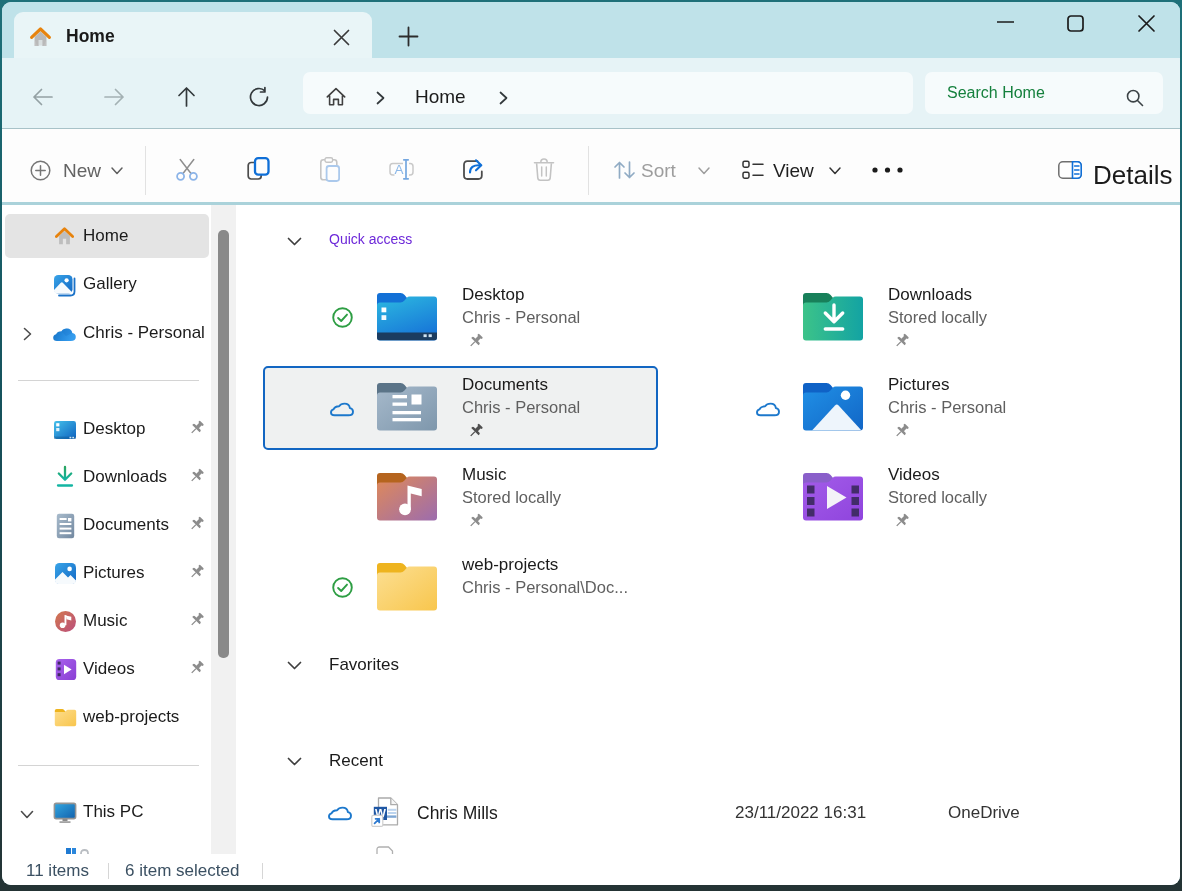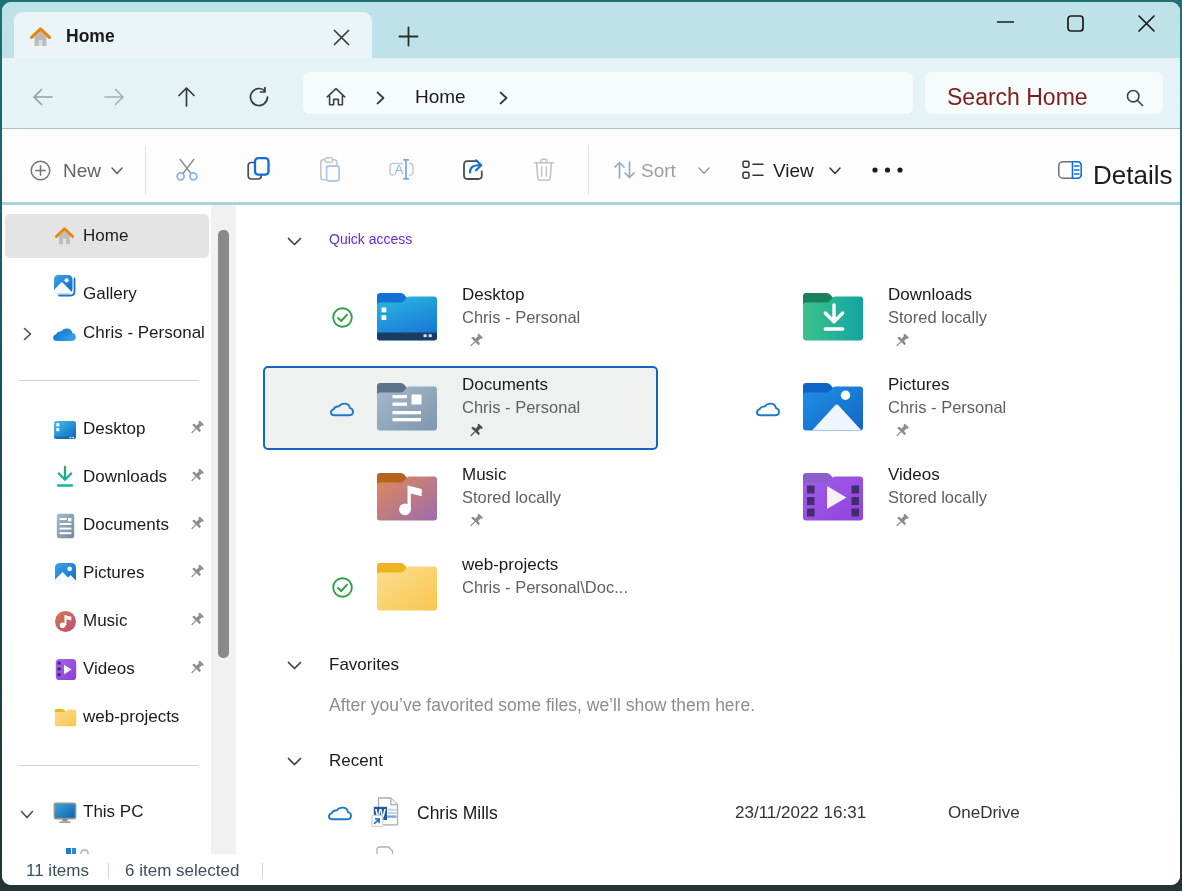--- a/index.html
+++ b/index.html
@@ -59,21 +59,21 @@
         <path d="M4.6 9.9 V18.7 H8.6 V13.4 H13.4 V18.7 H17.4 V9.9 M2.3 10.9 L11 2.7 L19.7 10.9" fill="none" stroke="#404040" stroke-width="1.6" stroke-linecap="round" stroke-linejoin="round"></path>
       </svg>
 <svg style="left:374px;top:91px" width="13" height="14" viewBox="0 0 13 14">
         <path d="M3.5 1.5 L9.5 7 L3.5 12.5" fill="none" stroke="#33393c" stroke-width="1.7" stroke-linecap="round" stroke-linejoin="round"></path>
       </svg>
 <div class="txt" style="left:415px;top:86px;font-size:19px;color:#1b1b1b">Home</div>
 <svg style="left:497px;top:91px" width="13" height="14" viewBox="0 0 13 14">
         <path d="M3.5 1.5 L9.5 7 L3.5 12.5" fill="none" stroke="#33393c" stroke-width="1.7" stroke-linecap="round" stroke-linejoin="round"></path>
       </svg>
 <div class="abs" style="left:925px;top:72px;width:238px;height:42px;background:#f6fbfc;border-radius:7px"></div>
-<div class="txt" style="left:947px;top:84px;font-size:23px;color:#7f1d1d">Search Home</div>
+<div class="txt" style="left:947px;top:84px;font-size:16px;color:#15803d">Search Home</div>
 <svg style="left:1126px;top:89px" width="18" height="18" viewBox="0 0 18 18">
         <circle cx="7.2" cy="7.2" r="5.7" fill="none" stroke="#3c4346" stroke-width="1.6"></circle>
         <path d="M11.5 11.5 L16.5 16.5" stroke="#3c4346" stroke-width="1.6" stroke-linecap="round"></path>
       </svg>
 
 <div class="abs" style="left:0;top:129px;width:1182px;height:73px;background:#fdfdfd"></div>
 <div class="abs" style="left:0;top:202px;width:1182px;height:2.5px;background:#aad2da"></div>
 
 <svg style="left:30px;top:160px" width="21" height="21" viewBox="0 0 21 21">
         <circle cx="10.5" cy="10.5" r="9.3" fill="none" stroke="#767676" stroke-width="1.5"></circle>
@@ -171,21 +171,21 @@
           <linearGradient id="gb" x1="0" y1="0" x2="1" y2="1">
             <stop offset="0" stop-color="#39a4e8"></stop>
             <stop offset="1" stop-color="#1268c4"></stop>
           </linearGradient>
         </defs>
   <path d="M21.5 4.5 V17.5 Q21.5 21.5 17.5 21.5 H6" fill="none" stroke="#1b72c8" stroke-width="1.8" stroke-linecap="round"></path>
   <rect x="1" y="1" width="18.5" height="18.5" rx="4.2" fill="url(#gb)"></rect>
   <circle cx="13.6" cy="6.3" r="2.1" fill="#fff"></circle>
   <path d="M1 16 L7.8 8.8 Q8.8 7.8 9.8 8.8 L19.3 18.4 Q19 19.5 17.2 19.5 H4.2 Q1 19.5 1 16.5 Z" fill="#f6fafd"></path>
 </svg>
-<div class="txt" style="left:83px;top:284px;font-size:17px;color:#1b1b1b">Gallery</div>
+<div class="txt" style="left:83px;top:274px;font-size:17px;color:#1b1b1b">Gallery</div>
 
 <svg style="left:21px;top:327px" width="13" height="14" viewBox="0 0 13 14">
         <path d="M3.5 1.5 L9.5 7 L3.5 12.5" fill="none" stroke="#4c4c4c" stroke-width="1.6" stroke-linecap="round" stroke-linejoin="round"></path>
       </svg>
 <svg style="left:52px;top:325px" width="25" height="17" viewBox="0 0 25 17">
   <defs>
           <linearGradient id="od" x1="0" y1="0" x2="1" y2="0.3">
             <stop offset="0" stop-color="#1470c2"></stop>
             <stop offset="0.5" stop-color="#2488dc"></stop>
             <stop offset="1" stop-color="#369dee"></stop>
@@ -560,21 +560,20 @@
 <path d="M1 16 L1 4 Q1 1 4 1 L24.5 1 Q27 1 28.6 3 L33.5 8.9 L33.5 16 Z" fill="#eeb41f"></path>
 <path d="M1 45.5 L1 13.5 Q1 10.5 4 10.5 L24.5 10.5 Q26.8 10.5 28.2 8.8 L30.6 5.9 Q31.8 4.5 33.7 4.5 L58 4.5 Q61 4.5 61 7.5 L61 45.5 Q61 48.5 58 48.5 L4 48.5 Q1 48.5 1 45.5 Z" fill="url(#gplain376561.5)"></path>
 
 </svg>
 <div class="txt" style="left:462px;top:555px;font-size:17px;color:#1b1b1b">web-projects</div>
 <div class="txt" style="left:462px;top:578px;font-size:16.5px;color:#5f5f5f">Chris - Personal\Doc...</div>
 <svg style="left:287px;top:659px" width="15" height="13" viewBox="0 0 15 13">
         <path d="M1.5 3.5 L7.5 9.5 L13.5 3.5" fill="none" stroke="#3f3f3f" stroke-width="1.7" stroke-linecap="round" stroke-linejoin="round"></path>
       </svg>
 <div class="txt" style="left:329px;top:655px;font-size:17px;font-weight:normal;color:#1b1b1b">Favorites</div>
-<div class="txt" style="left:329px;top:695px;font-size:17.5px;color:#8d8d8d">After you’ve favorited some files, we’ll show them here.</div>
 <svg style="left:287px;top:755px" width="15" height="13" viewBox="0 0 15 13">
         <path d="M1.5 3.5 L7.5 9.5 L13.5 3.5" fill="none" stroke="#3f3f3f" stroke-width="1.7" stroke-linecap="round" stroke-linejoin="round"></path>
       </svg>
 <div class="txt" style="left:329px;top:751px;font-size:17px;font-weight:normal;color:#1b1b1b">Recent</div>
 <svg style="left:327px;top:804px" width="26" height="17" viewBox="0 0 26 17">
         <path d="M6.8 15.3 H19.5 Q24 15.3 24 11.7 Q24 8.5 20.9 8.1 Q20.3 3.6 15.5 3.6 Q11.8 3.6 10.1 6.3 Q5.7 6.5 4.5 9.4 Q2 10.1 2 12.5 Q2 15.3 5.6 15.3 Z" fill="none" stroke="#1c78cc" stroke-width="1.9" stroke-linejoin="round"></path>
       </svg>
 <svg style="left:371px;top:797px" width="28" height="31" viewBox="0 0 28 31">
 <path d="M7.5 1 H19.8 L26.5 7.7 V27.8 H7.5 Z" fill="#fff" stroke="#ababab" stroke-width="1.3" stroke-linejoin="round"></path>
 <path d="M19.8 1 V7.7 H26.5" fill="#f5f5f5" stroke="#ababab" stroke-width="1.3" stroke-linejoin="round"></path>

